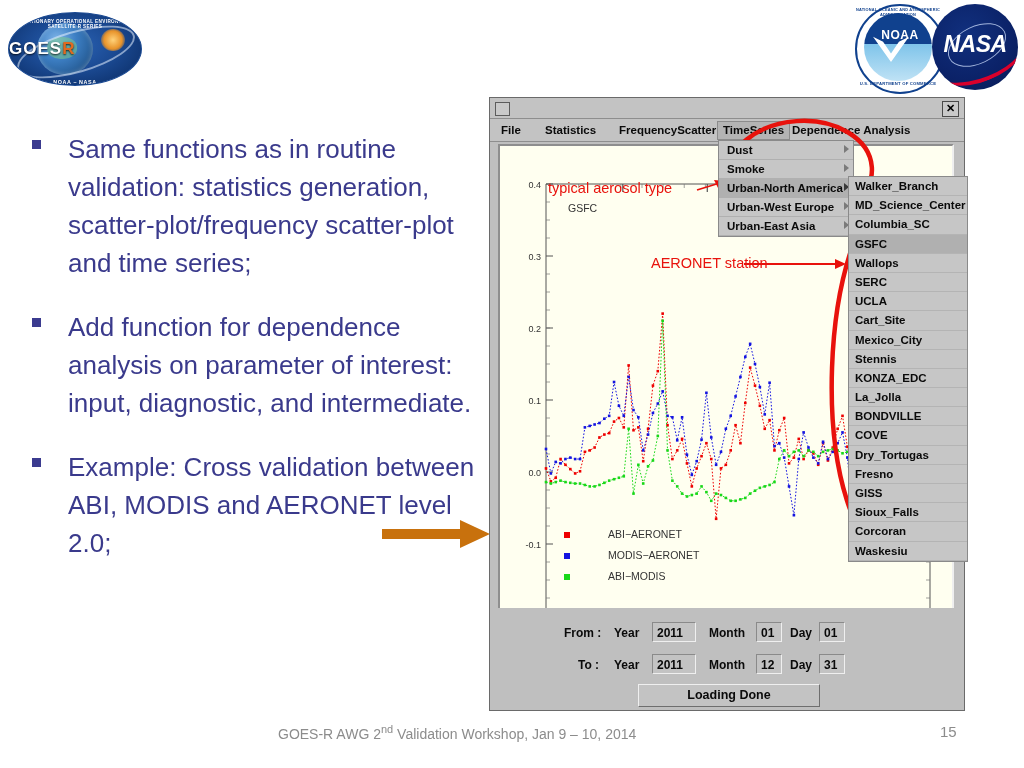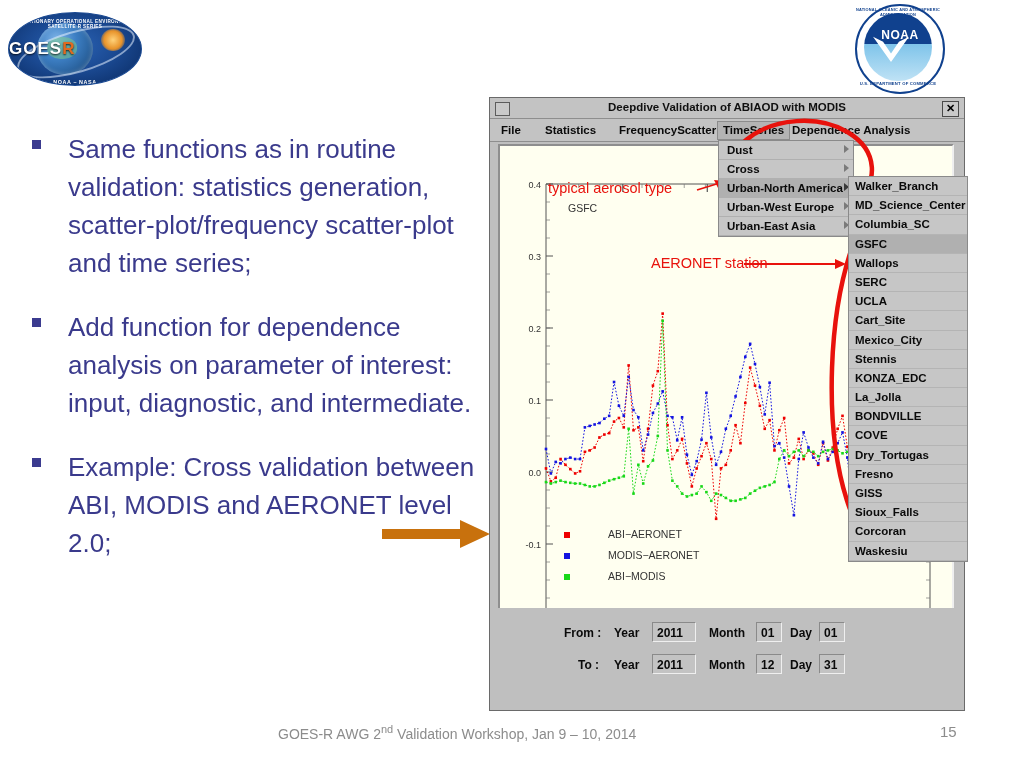--- a/index.html
+++ b/index.html
@@ -240,20 +240,27 @@
   <div id="noaa-logo">
     <div class="noaa-circle">
       <div class="noaa-inner"></div>
       <div class="noaa-bird"></div>
       <div class="noaa-word">NOAA</div>
     </div>
     <div class="noaa-ring-top">NATIONAL OCEANIC AND ATMOSPHERIC ADMINISTRATION</div>
     <div class="noaa-ring-bot">U.S. DEPARTMENT OF COMMERCE</div>
   </div>
 
+  <div id="nasa-logo">
+    <div class="nasa-circle">
+      <div class="nasa-orbit"></div>
+      <div class="nasa-word">NASA</div>
+      <div class="nasa-swoosh"></div>
+    </div>
+  </div>
 </div>
 
 <div id="bullets">
   <div class="bullet">
     <span class="sq"></span>
     <span class="txt">Same functions as in routine validation: statistics generation, scatter-plot/frequency scatter-plot and time series;</span>
   </div>
   <div class="bullet">
     <span class="sq"></span>
     <span class="txt">Add function for dependence analysis on parameter of interest: input, diagnostic, and intermediate.</span>
@@ -265,21 +272,20 @@
 </div>
 
 <svg id="orange-arrow" viewBox="0 0 110 32">
   <path d="M0,11 L78,11 L78,2 L108,16 L78,30 L78,21 L0,21 Z" fill="#c8710d"></path>
 </svg>
 
 <div id="app-window">
 
   <div id="titlebar">
     <div id="tb-sysbox"></div>
-    <div class="tb-title">Deepdive Validation of ABIAOD with MODIS</div>
     <div id="tb-close">✕</div>
   </div>
 
   <div id="menubar">
     <div class="menu-item" style="left:6px">File</div>
     <div class="menu-item" style="left:50px">Statistics</div>
     <div class="menu-item" style="left:124px">FrequencyScatterPlot</div>
     <div class="menu-item active" style="left:227px">TimeSeries</div>
     <div class="menu-item" style="left:297px">Dependence Analysis</div>
   </div>
@@ -645,21 +651,21 @@
         <text x="108" y="392" font-size="10.5" fill="#333" font-family="&quot;Liberation Sans&quot;, sans-serif">ABI−AERONET</text>
         <rect x="64" y="407" width="6" height="6" fill="#1414e0"></rect>
         <text x="108" y="413" font-size="10.5" fill="#333" font-family="&quot;Liberation Sans&quot;, sans-serif">MODIS−AERONET</text>
         <rect x="64" y="428" width="6" height="6" fill="#18d818"></rect>
         <text x="108" y="434" font-size="10.5" fill="#333" font-family="&quot;Liberation Sans&quot;, sans-serif">ABI−MODIS</text>
       </svg>
   </div>
 
   <div id="dropdown">
       <div class="dd-item"><span>Dust</span><span class="arr"></span></div>
-      <div class="dd-item"><span>Cross</span><span class="arr"></span></div>
+      <div class="dd-item"><span>Smoke</span><span class="arr"></span></div>
       <div class="dd-item sel"><span>Urban-North America</span><span class="arr"></span></div>
       <div class="dd-item"><span>Urban-West Europe</span><span class="arr"></span></div>
       <div class="dd-item"><span>Urban-East Asia</span><span class="arr"></span></div>
     </div>
 
   <div id="submenu">
       <div class="sm-item">Walker_Branch</div>
       <div class="sm-item">MD_Science_Center</div>
       <div class="sm-item">Columbia_SC</div>
       <div class="sm-item sel">GSFC</div>
@@ -693,20 +699,21 @@
     </div>
     <div class="form-row" style="top:46px">
       <span class="form-lbl" style="left:88px">To :</span>
       <span class="form-lbl" style="left:124px">Year</span>
       <span class="form-box" style="left:162px;width:44px">2011</span>
       <span class="form-lbl" style="left:219px">Month</span>
       <span class="form-box" style="left:266px;width:26px">12</span>
       <span class="form-lbl" style="left:300px">Day</span>
       <span class="form-box" style="left:329px;width:26px">31</span>
     </div>
+    <div id="load-btn">Loading Done</div>
   </div>
 </div>
 
 <div class="ann-text" id="ann-aerosol">typical aerosol type</div>
 <div class="ann-text" id="ann-station">AERONET station</div>
 
 <svg id="red-overlay" viewBox="0 0 1024 768">
 
   <path d="M697,190 L723,182" stroke="#e8120c" stroke-width="1.8" fill="none"></path>
   <path d="M725,181 L714,180 L718,188 Z" fill="#e8120c"></path>

